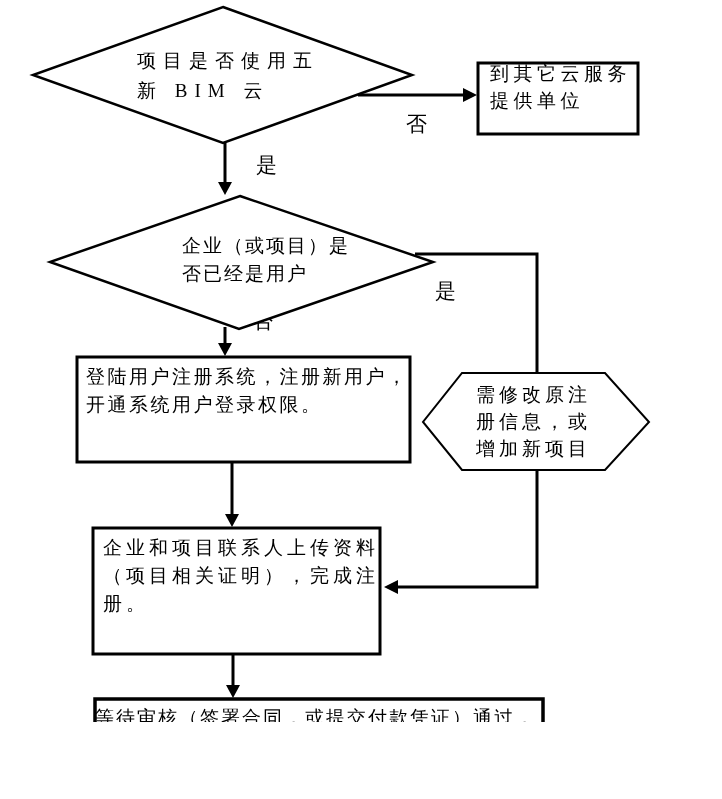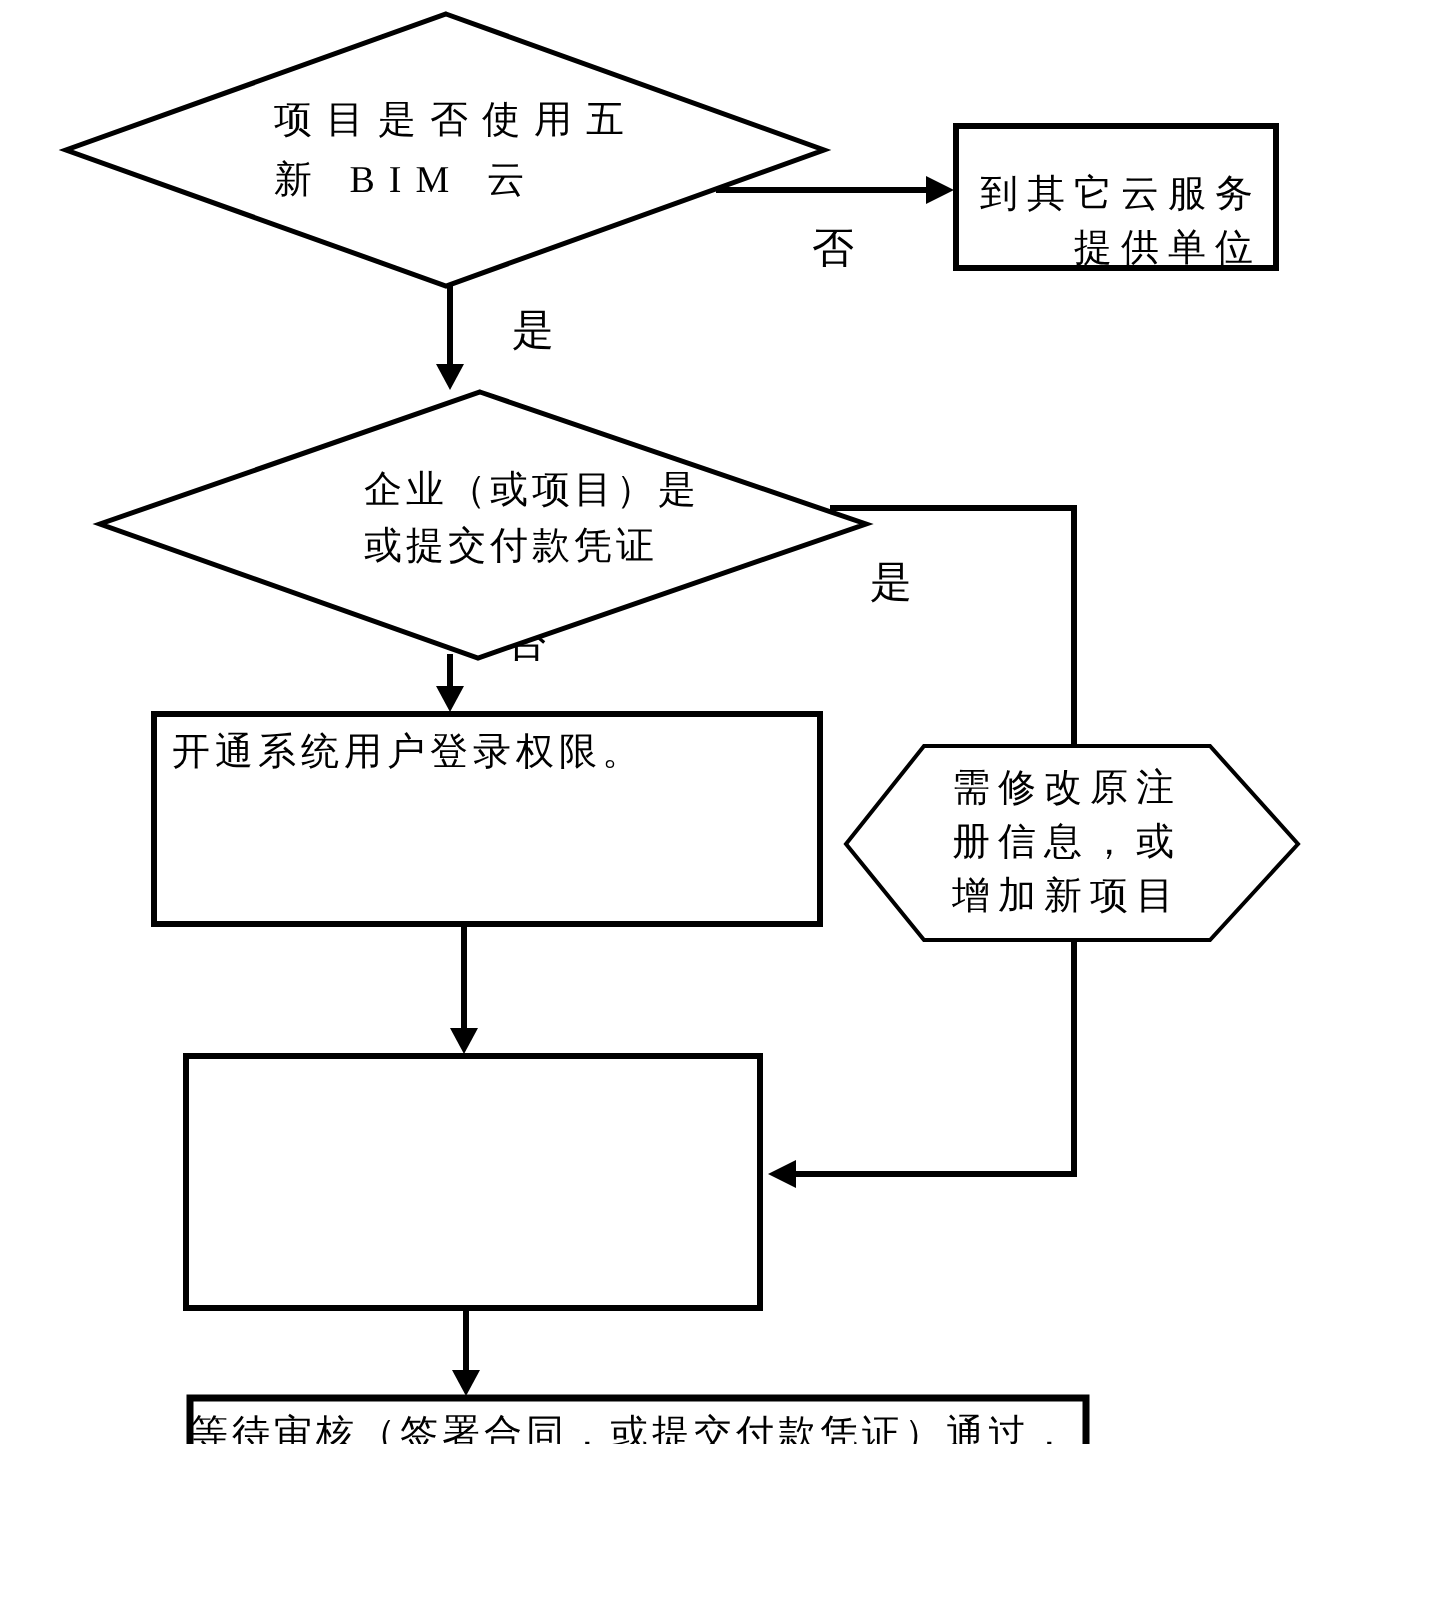--- a/index.html
+++ b/index.html
@@ -28,21 +28,21 @@
     position: absolute;
     z-index: 2;
     font-size: 21px;
     color: #000000;
     white-space: nowrap;
   }
   
   .lbl.under { z-index: 0; }
 
   .t-d1      { left: 137px; top: 46px;  line-height: 30px; letter-spacing: 7px; }
-  .t-other   { left: 490px; top: 84px;  line-height: 27px; letter-spacing: 4.5px; text-align: right; }
+  .t-other   { left: 490px; top: 60px;  line-height: 27px; letter-spacing: 4.5px; }
   .t-d2      { left: 158px; top: 232px; line-height: 28px; letter-spacing: 2px; margin-left: 24px; }
   .t-reg     { left: 86px;  top: 363px; line-height: 28px; letter-spacing: 2.5px; }
   .t-hex     { left: 476px; top: 381px; line-height: 27px; letter-spacing: 4px; text-align: center; }
   .t-upload  { left: 103px; top: 534px; line-height: 28px; letter-spacing: 4px; }
   .t-wait    { left: 95px;  top: 704px; width: 448px; text-align: left;
                line-height: 28px; letter-spacing: 2px; }
 
   .l-no1  { left: 406px; top: 110px; }
   .l-yes1 { left: 256px; top: 151px; }
   .l-yes2 { left: 435px; top: 277px; }
@@ -89,33 +89,39 @@
     <div>新 BIM 云</div>
   </div>
 
   <div class="txt t-other">
     <div>到其它云服务</div>
     <div>提供单位</div>
   </div>
 
   <div class="txt t-d2">
     <div>企业（或项目）是</div>
-    <div>或提交付款凭证</div>
+    <div>否已经是用户</div>
   </div>
 
   <div class="txt t-reg">
+    <div>登陆用户注册系统，注册新用户，</div>
     <div>开通系统用户登录权限。</div>
   </div>
 
   <div class="txt t-hex">
     <div>需修改原注</div>
     <div>册信息，或</div>
     <div>增加新项目</div>
   </div>
 
+  <div class="txt t-upload">
+    <div>企业和项目联系人上传资料</div>
+    <div>（项目相关证明），完成注</div>
+    <div>册。</div>
+  </div>
 
   <div class="txt t-wait">
     <div>等待审核（签署合同，或提交付款凭证）通过，</div>
   </div>
 
   <div class="lbl l-no1">否</div>
   <div class="lbl l-yes1">是</div>
   <div class="lbl l-yes2">是</div>
 
 </div>

